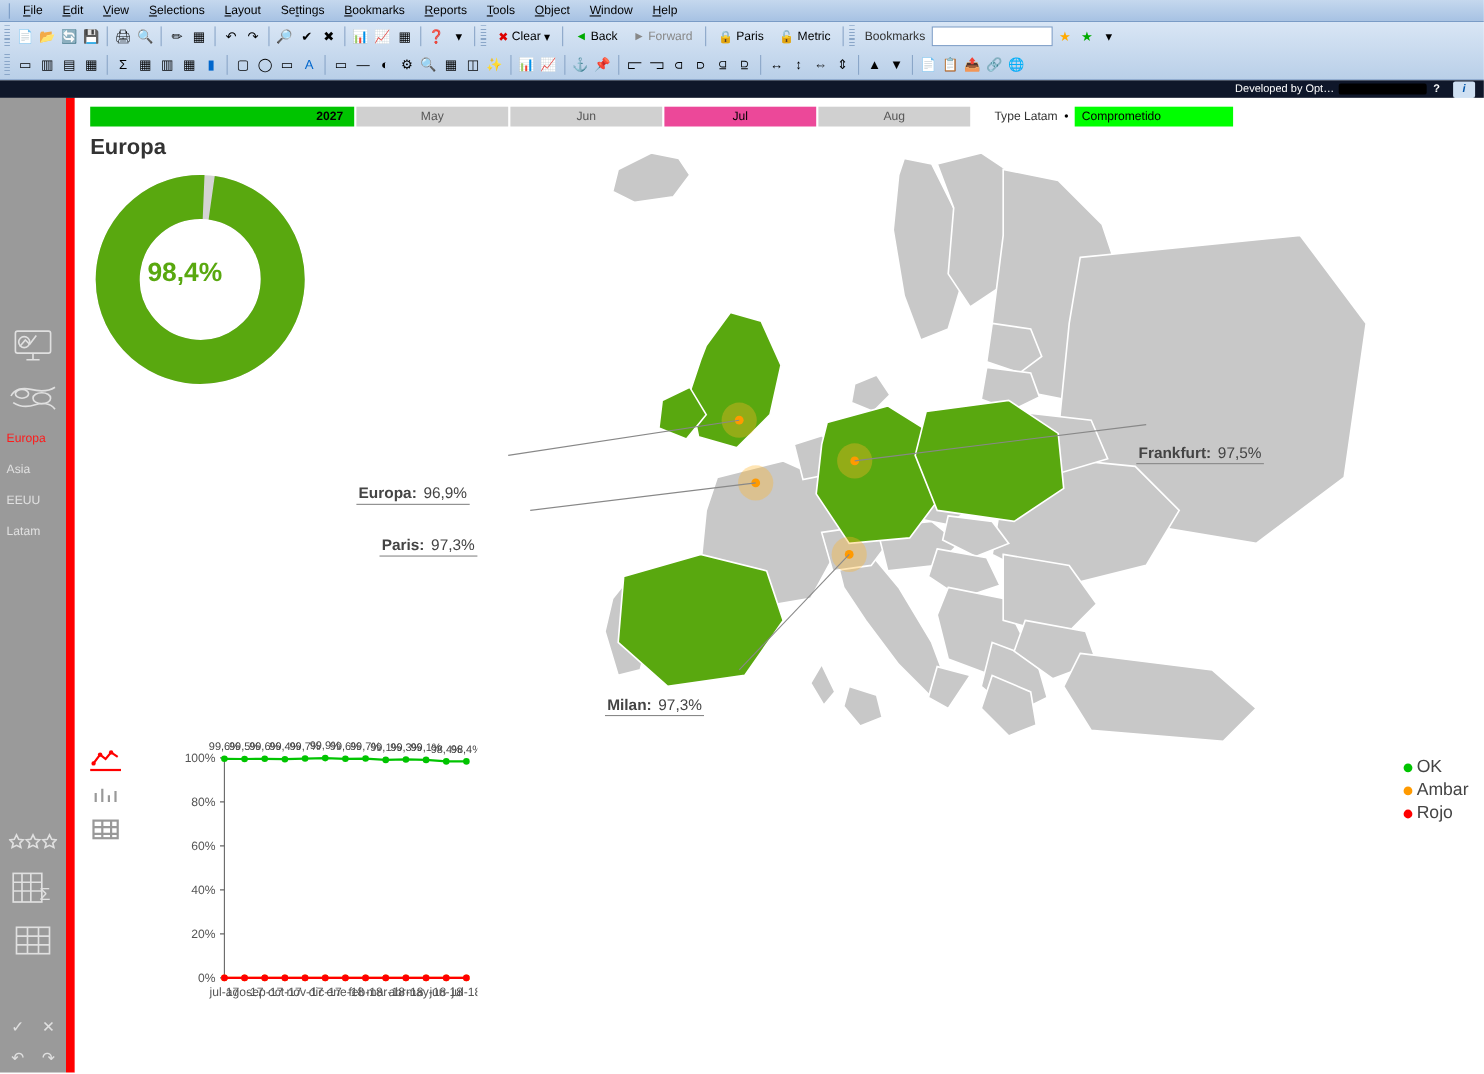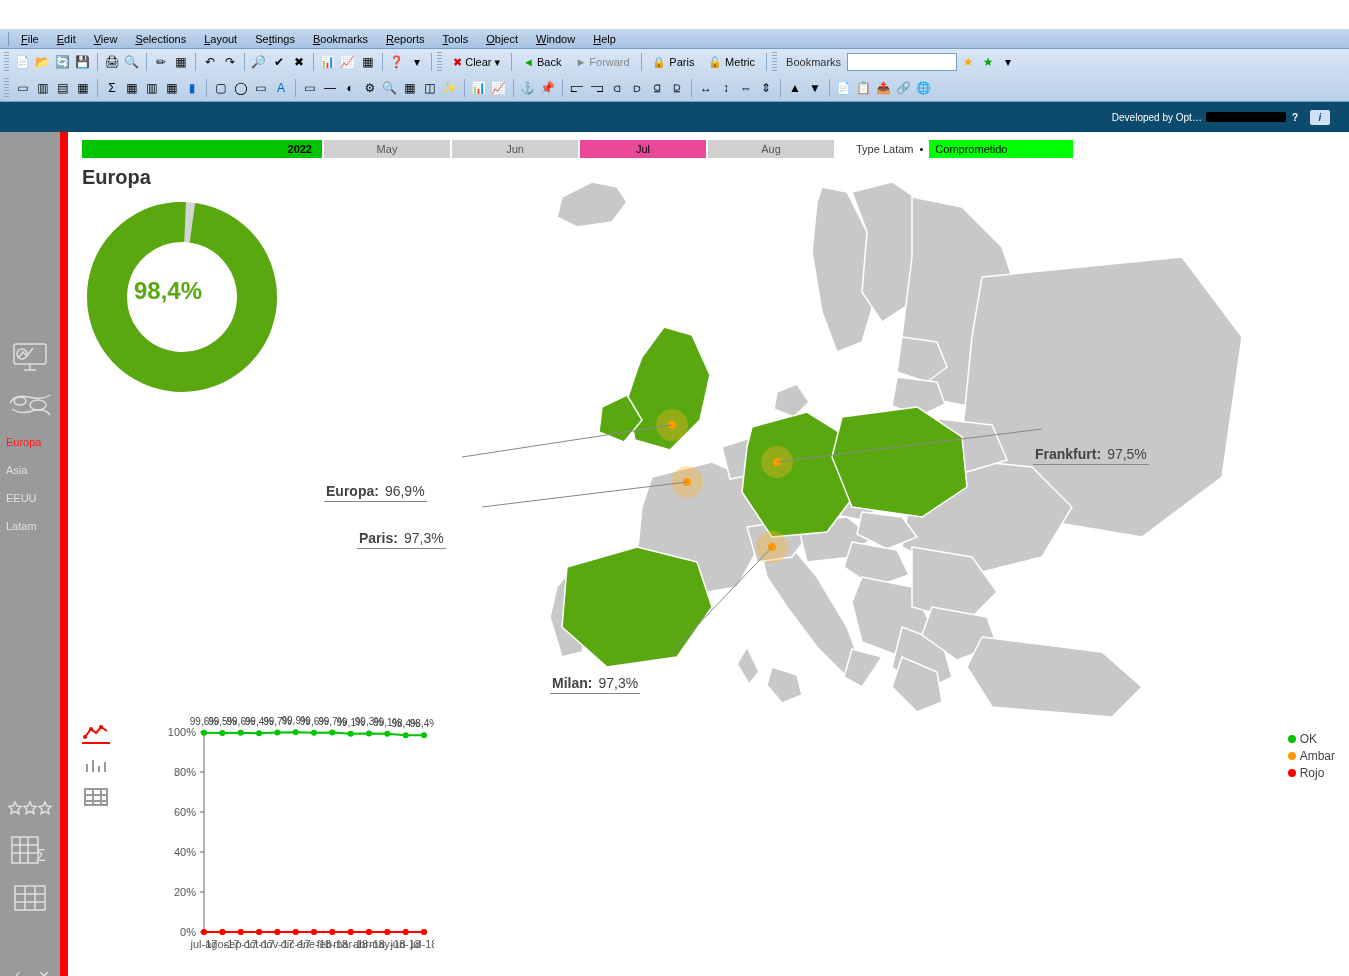--- a/index.html
+++ b/index.html
@@ -1,36 +1,36 @@
 <!DOCTYPE html>
 <html><head>
 <meta charset="utf-8">
 <style>
 * { box-sizing: border-box; margin: 0; padding: 0; }
 body { font-family: "Segoe UI", Tahoma, sans-serif; font-size: 11px; background: #fff; overflow: hidden; width: 1349px; height: 976px; position: relative; }
 
 
-.menubar { height: 20px; background: linear-gradient(#c5d8ee,#a7c2e3); display: flex; align-items: center; padding: 0 6px; gap: 2px; border-bottom: 1px solid #7a9cc6; margin-top: 29px; }
+.menubar { height: 20px; background: linear-gradient(#c5d8ee,#a7c2e3); display: flex; align-items: center; padding: 0 6px; gap: 2px; border-bottom: 1px solid #7a9cc6; }
 .menubar-item { padding: 1px 8px; color: #000; cursor: default; }
 .menubar-item u { text-decoration: underline; }
 .menubar-sep { width: 1px; height: 14px; background: #7a9cc6; margin: 0 2px; }
 
 
 .toolbars { background: linear-gradient(#d9e6f5,#b9cfe8); border-bottom: 1px solid #7a9cc6; }
 .toolbar-row { height: 26px; display: flex; align-items: center; padding: 0 4px; gap: 2px; }
 .tb-btn { width: 18px; height: 18px; display: inline-flex; align-items: center; justify-content: center; font-size: 12px; cursor: pointer; border-radius: 2px; }
 .tb-sep { width: 1px; height: 18px; background: #8aa6c8; margin: 0 3px; }
 .tb-grip { width: 5px; height: 20px; background: repeating-linear-gradient(#8aa6c8 0,#8aa6c8 1px,transparent 1px,transparent 3px); margin-right: 3px; }
 .tb-label { padding: 0 4px; color: #333; }
 .tb-text-btn { display: inline-flex; align-items: center; gap: 3px; padding: 0 6px; height: 20px; cursor: pointer; border-radius: 2px; }
 .tb-text-btn.disabled { color: #888; cursor: default; }
 .tb-combo { height: 18px; width: 110px; border: 1px solid #7a9cc6; background: #fff; padding: 0 4px; font-size: 11px; }
 
 
-.red-banner { height: 30px; background: #0c4a6e; display: flex; align-items: center; justify-content: flex-end; padding: 0 19px; color: #fff; font-size: 10px; position: relative; }
+.red-banner { height: 16px; background: #0f172a; display: flex; align-items: center; justify-content: flex-end; padding: 0 8px; color: #fff; font-size: 10px; position: relative; }
 .red-banner .info-pill { background: #cfe0f2; color: #0055aa; width: 20px; height: 15px; display: inline-flex; align-items: center; justify-content: center; border-radius: 2px; margin-left: 12px; font-weight: bold; font-style: italic; }
 
 
 .main { display: flex; height: calc(100% - 90px); }
 .left-rail { width: 60px; background: #9a9a9a; display: flex; flex-direction: column; align-items: center; color: #fff; font-size: 11px; position: relative; }
 .rail-icon { width: 44px; height: 36px; margin: 6px 0; display: flex; align-items: center; justify-content: center; cursor: pointer; }
 .rail-icon svg { stroke: #e0e0e0; fill: none; stroke-width: 1.5; }
 .rail-item { width: 100%; text-align: left; padding: 8px 6px; cursor: pointer; color: #e0e0e0; }
 .rail-item.active { color: #ff1a1a; font-weight: 500; }
 .rail-spacer { flex: 1; }
@@ -38,21 +38,21 @@
 .rail-bottom-btn { width: 22px; height: 20px; display: inline-flex; align-items: center; justify-content: center; color: #e0e0e0; cursor: pointer; font-size: 14px; }
 
 .red-strip { width: 8px; background: #ff0000; }
 
 .content { flex: 1; background: #fff; position: relative; padding: 8px 14px; overflow: hidden; }
 
 
 .filter-row { display: flex; align-items: center; gap: 2px; margin-bottom: 8px; flex-wrap: nowrap; }
 .filter-cell { height: 18px; display: inline-flex; align-items: center; justify-content: center; font-size: 11px; padding: 0 4px; }
 .filter-year { width: 240px; background: #00c400; color: #000; font-weight: bold; justify-content: flex-end; padding-right: 10px; }
-.filter-month { width: 126px; background: #d0d0d0; color: #555; cursor: pointer; text-align: center; }
+.filter-month { width: 138px; background: #d0d0d0; color: #555; cursor: pointer; text-align: center; }
 .filter-month.active { background: #ec4899; color: #000; }
 .filter-metric-label { margin-left: 20px; color: #333; }
 .filter-metric-dot { color: #000; margin: 0 4px; }
 .filter-metric-val { width: 144px; background: #00ff00; color: #000; justify-content: flex-start; padding-left: 6px; }
 
 
 .region-title { font-size: 20px; font-weight: bold; color: #333; margin: 6px 0 8px; }
 
 
 .map-area { position: relative; height: 560px; }
@@ -66,21 +66,21 @@
 
 
 .chart-types { position: absolute; left: 14px; top: 590px; display: flex; flex-direction: column; gap: 10px; }
 .chart-types .ct { width: 28px; height: 22px; cursor: pointer; display: flex; align-items: center; justify-content: center; }
 .chart-types .ct svg { stroke: #999; fill: none; stroke-width: 2; }
 .chart-types .ct.active svg { stroke: #ff0000; }
 .chart-types .ct.active { border-bottom: 2px solid #ff0000; }
 
 
 .bottom-chart { position: absolute; left: 66px; top: 580px; right: 150px; height: 250px; }
-.legend { position: absolute; right: 14px; top: 600px; font-size: 12px; color: #444; }
+.legend { position: absolute; right: 14px; top: 600px; font-size: 16px; color: #444; }
 .legend-row { display: flex; align-items: center; gap: 4px; margin-bottom: 3px; }
 .legend-dot { width: 8px; height: 8px; border-radius: 50%; }
 
 </style>
 </head>
 <body>
 
 <div class="menubar">
   <span class="menubar-sep"></span>
   <span class="menubar-item"><u>F</u>ile</span>
@@ -266,21 +266,21 @@
       <span class="rail-bottom-btn">↶</span>
       <span class="rail-bottom-btn">↷</span>
     </div>
   </div>
 
   <div class="red-strip"></div>
 
   <div class="content">
 
     <div class="filter-row">
-      <span class="filter-cell filter-year">2022</span>
+      <span class="filter-cell filter-year">2027</span>
       <span class="filter-cell filter-month">May</span>
       <span class="filter-cell filter-month">Jun</span>
       <span class="filter-cell filter-month active">Jul</span>
       <span class="filter-cell filter-month">Aug</span>
       <span class="filter-metric-label">Type Latam</span>
       <span class="filter-metric-dot">•</span>
       <span class="filter-cell filter-metric-val">Comprometido</span>
     </div>
 
     <div class="region-title">Europa</div>
@@ -368,21 +368,21 @@
           <circle cx="435" cy="305" r="4" fill="#ff9a00"></circle>
           <line x1="435" y1="305" x2="700" y2="272" stroke="#888"></line>
 
           <circle cx="430" cy="390" r="16" fill="rgba(255,180,40,.35)"></circle>
           <circle cx="430" cy="390" r="4" fill="#ff9a00"></circle>
           <line x1="430" y1="390" x2="330" y2="495" stroke="#888"></line>
         </g>
       </svg>
 
       <div class="city-label" style="left:242px;top:286px"><b>Europa:</b><span>96,9%</span></div>
-      <div class="city-label" style="left:275px;top:333px"><b>Paris:</b><span>97,3%</span></div>
+      <div class="city-label" style="left:263px;top:333px"><b>Paris:</b><span>97,3%</span></div>
       <div class="city-label" style="left:468px;top:478px"><b>Milan:</b><span>97,3%</span></div>
       <div class="city-label" style="left:951px;top:249px"><b>Frankfurt:</b><span>97,5%</span></div>
     </div>
 
     <div class="chart-types">
       <div class="ct active">
           <svg width="26" height="18" viewBox="0 0 26 18">
             <path d="M2 14 l6-8 5 4 5-6 6 4"></path>
             <circle cx="2" cy="14" r="2" fill="#ff0000" stroke="none"></circle>
             <circle cx="8" cy="6" r="2" fill="#ff0000" stroke="none"></circle>

